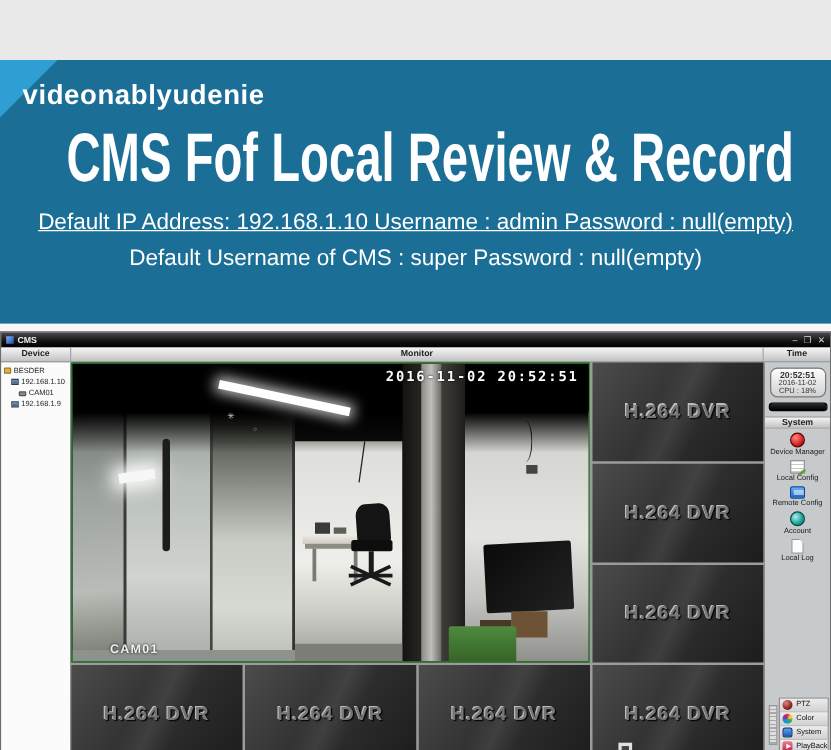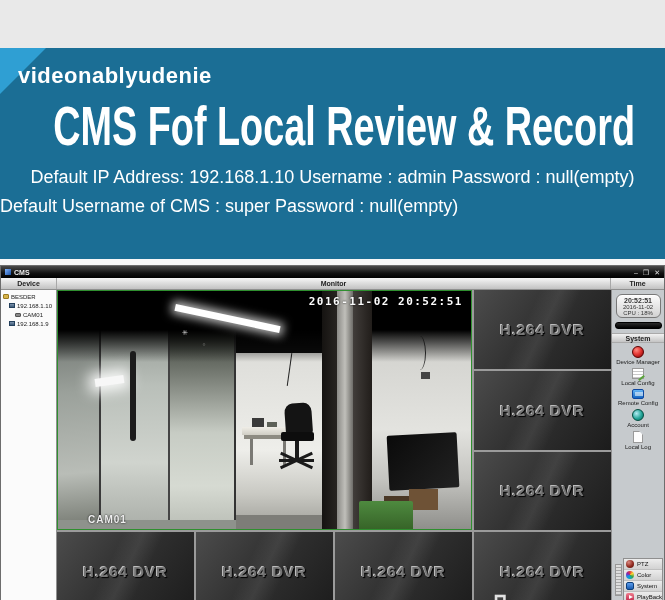--- a/index.html
+++ b/index.html
@@ -8,22 +8,22 @@
   .page { position:relative; width:665px; height:600px;margin-top:48px; }
 
   
   .banner { position:absolute; left:0; top:0; width:665px; height:211px; background:#1b6e95; overflow:hidden; }
   .corner-tri { position:absolute; left:0; top:0; width:0; height:0;
     border-left:46px solid #2f9fd3; border-bottom:46px solid transparent; }
   .brand { position:absolute; left:18px; top:15px; font-size:22px; font-weight:bold; color:#fff; letter-spacing:0.5px; }
   .banner-title { position:absolute; top:47px; width:100%; text-align:center; color:#fff;
     font-size:45px; font-weight:bold; letter-spacing:0px; white-space:nowrap;
     transform:scaleX(0.84) scaleY(1.22); transform-origin:50% 0; }
-  .banner-line1 { position:absolute; top:119px; width:100%; text-align:center; color:#fff; font-size:18px; }
-  .banner-line2 { position:absolute; top:148px; width:100%; color:#fff; font-size:18px; }
+  .banner-line1 { position:absolute; top:119px; width:100%; text-align:center; color:#fff; font-size:18px;text-decoration:underline; }
+  .banner-line2 { position:absolute; top:148px; width:100%; text-align:center; color:#fff; font-size:18px; }
 
   .gap-strip { position:absolute; left:0; top:211px; width:665px; height:6px; background:#f7f7f7; }
 
   
   .app { position:absolute; left:0; top:217px; width:665px; height:364px; background:#c9cdd1; border:1px solid #6d6d6d; display:flex; flex-direction:column; }
   .titlebar { height:12px; background:linear-gradient(180deg,#4a4a4a,#111 60%,#000); display:flex; align-items:center; padding:0 4px; flex:0 0 auto; }
   .titlebar-icon { width:6px; height:6px; background:linear-gradient(135deg,#7fb3ff,#1a4fa0); margin-right:3px; }
   .titlebar-title { color:#eee; font-size:7px; font-weight:bold; flex:1; }
   .win-controls { display:flex; gap:5px; color:#ddd; font-size:7px; line-height:1; }
   .win-controls span { cursor:default; }

